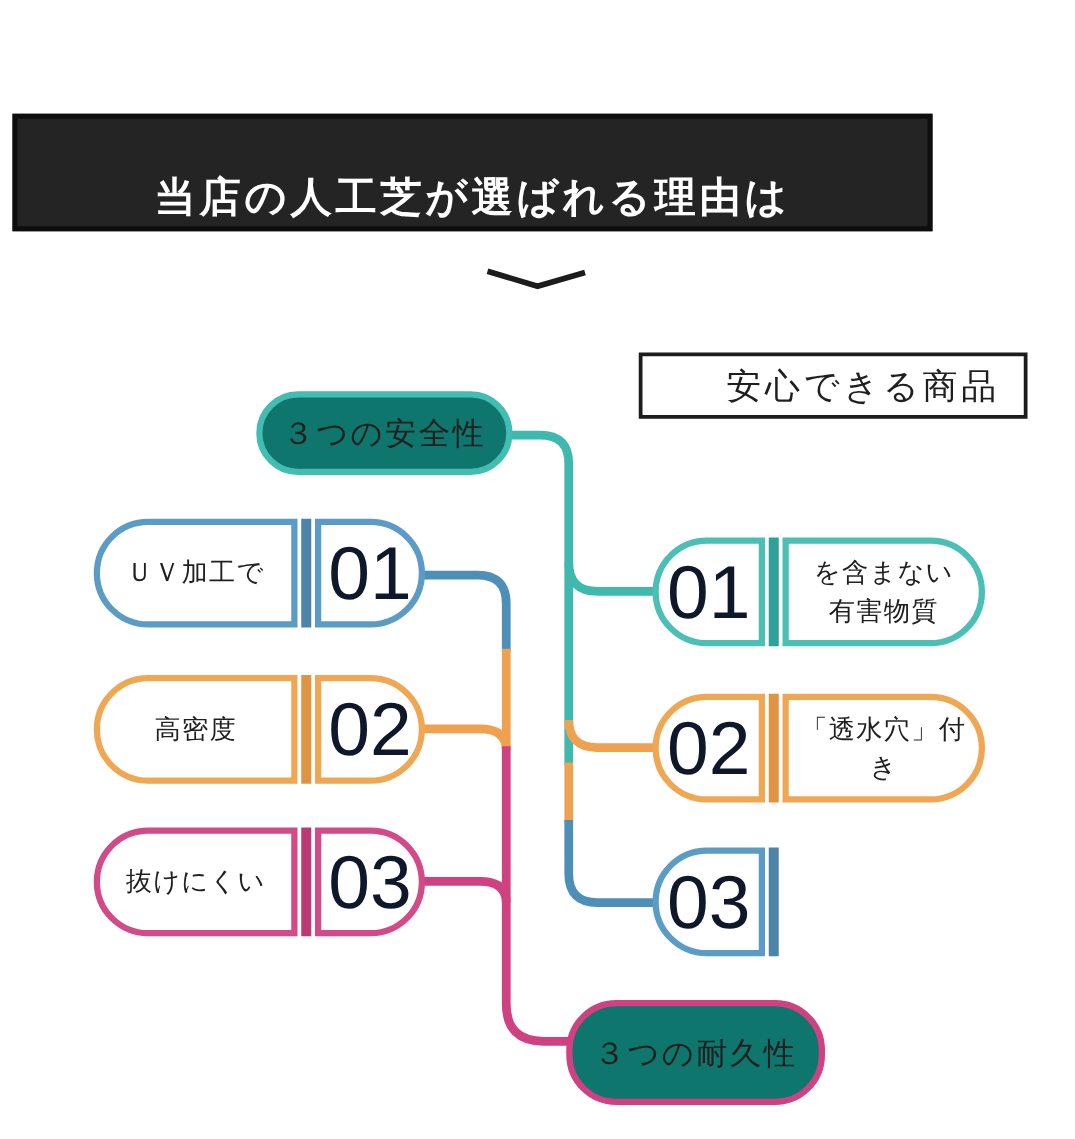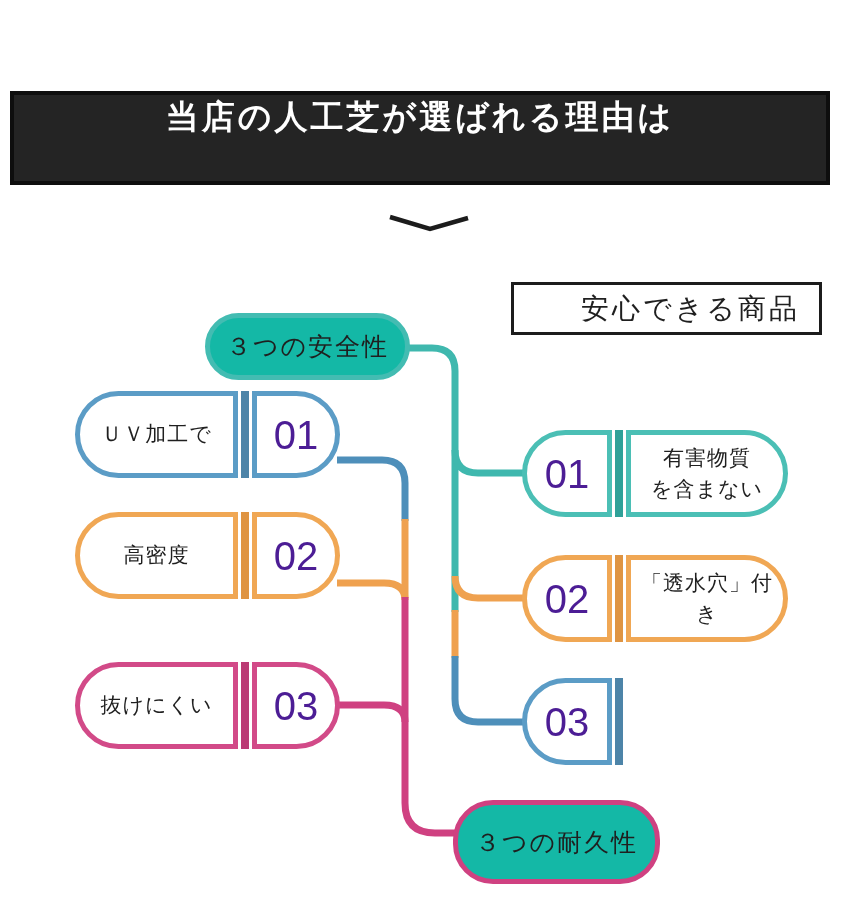--- a/index.html
+++ b/index.html
@@ -4,39 +4,39 @@
 <style>
   html,body { margin:0; padding:0; background:#ffffff; }
   .stage {
     position:relative; width:860px; height:911px; overflow:hidden;
     background:#ffffff;
     font-family:"DejaVu Sans","Liberation Sans",sans-serif;
     color:#1f1f1f;
   }
   
   .banner {
-    position:absolute; left:10px; top:91px; width:820px; height:94px;
+    position:absolute; left:10px; top:91px; width:736px; height:94px;
     box-sizing:border-box; background:#242424; border:4px solid #0e0e0e;
-    display:flex; align-items:flex-start; justify-content:center;
+    display:flex; align-items:flex-end; justify-content:center;
   }
   .banner span {
     color:#ffffff; font-size:33px; font-weight:bold; letter-spacing:3px;
   }
   
   .lines { position:absolute; left:0; top:0; z-index:0; }
   
   .title-box {
     position:absolute; left:511px; top:282px; width:311px; height:53px;
     box-sizing:border-box; background:#fff; border:3px solid #1c1c1c;
     display:flex; align-items:center; justify-content:center; z-index:2;padding-left:48px;
   }
   .title-box span { font-size:28px; letter-spacing:3px; }
   
   .group-pill {
-    position:absolute; box-sizing:border-box; background:#14b8a6;
+    position:absolute; box-sizing:border-box; background:#0f766e;
     border:5px solid; border-radius:40px; z-index:1;
     display:flex; align-items:center; justify-content:center;
   }
   .group-pill span { font-size:25px; letter-spacing:2px; }
   .group-safety { left:205px; top:313px; width:205px; height:67px; border-color:#43bcb2; }
   .group-durability { left:453px; top:800px; width:207px; height:84px; border-color:#cf4181; }
   
   .item-pill { position:absolute; display:flex; z-index:1; }
   .item-pill.side-left  { left:75px;  width:265px; height:87px; }
   .item-pill.side-right { left:522px; width:266px; height:87px; }
@@ -44,21 +44,21 @@
     box-sizing:border-box; background:#fff; border:5px solid;
     display:flex; align-items:center; justify-content:center;
   }
   .round-left  { border-radius:44px 0 0 44px; }
   .round-right { border-radius:0 44px 44px 0; }
   .side-left  .text-half { width:163px; }
   .side-left  .num-half  { flex:1; }
   .side-right .num-half  { width:90px; }
   .side-right .text-half { flex:1; }
   .bar { width:8px; margin:0 3px; }
-  .num { font-family:"Liberation Sans",sans-serif; font-size:40px; font-weight:300; line-height:1; color:#4c1d95; }
+  .num { font-family:"Liberation Sans",sans-serif; font-size:60px; font-weight:300; line-height:1; color:#0f172a; }
   .txt { font-size:21px; line-height:1.45; text-align:center; letter-spacing:1px; }
   .txt span { display:block; }
   
   .c-blue   .half { border-color:#5b9cc6; }  .c-blue   .bar { background:#4d84a8; }
   .c-orange .half { border-color:#f0a754; }  .c-orange .bar { background:#df9442; }
   .c-pink   .half { border-color:#d24a88;justify-content:center; }  .c-pink   .bar { background:#bb3a74; }
   .c-teal   .half { border-color:#4bbfb5; }  .c-teal   .bar { background:#2fa198; }
 </style>
 </head>
 <body>
@@ -94,33 +94,33 @@
     <span>安心できる商品</span>
   </div>
 
   <div class="group-pill group-safety">
     <span>３つの安全性</span>
   </div>
   <div class="group-pill group-durability">
     <span>３つの耐久性</span>
   </div>
 
-  <div class="item-pill side-left c-blue" style="top:391px">
+  <div class="item-pill side-left c-blue" style="top:415px">
     <div class="half text-half round-left">
       <div class="txt">
         <span>ＵＶ加工で</span>
       </div>
     </div>
     <div class="bar"></div>
     <div class="half num-half round-right">
       <span class="num">01</span>
     </div>
   </div>
 
-  <div class="item-pill side-left c-orange" style="top:512px">
+  <div class="item-pill side-left c-orange" style="top:540px">
     <div class="half text-half round-left">
       <div class="txt">
         <span>高密度</span>
         <span></span>
       </div>
     </div>
     <div class="bar"></div>
     <div class="half num-half round-right">
       <span class="num">02</span>
     </div>
@@ -139,22 +139,22 @@
     </div>
   </div>
 
   <div class="item-pill side-right c-teal" style="top:430px">
     <div class="half num-half round-left">
       <span class="num">01</span>
     </div>
     <div class="bar"></div>
     <div class="half text-half round-right">
       <div class="txt">
+        <span>を含まない</span>
         <span>有害物質</span>
-        <span>を含まない</span>
       </div>
     </div>
   </div>
 
   <div class="item-pill side-right c-orange" style="top:555px">
     <div class="half num-half round-left">
       <span class="num">02</span>
     </div>
     <div class="bar"></div>
     <div class="half text-half round-right">

